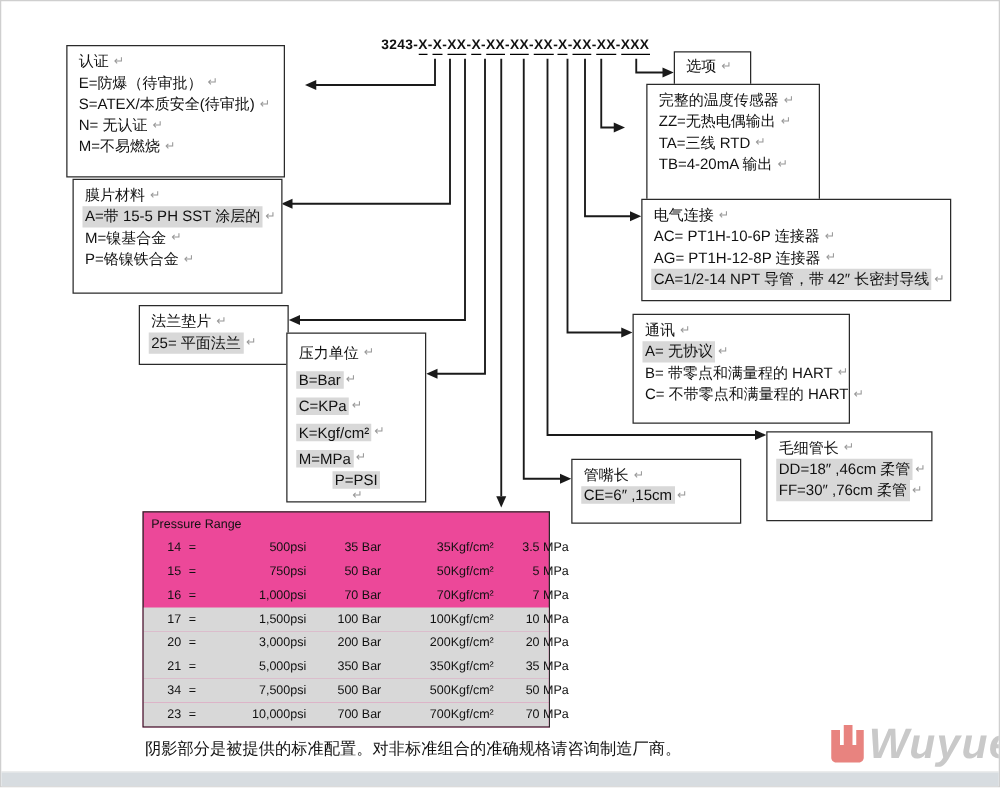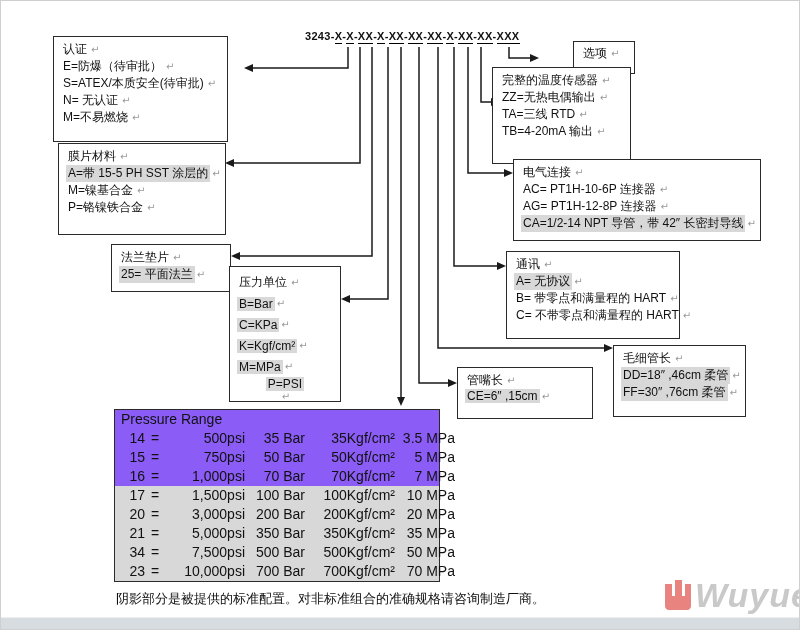--- a/index.html
+++ b/index.html
@@ -10,21 +10,21 @@
   .bx .line{display:flex;align-items:center;white-space:nowrap;font-size:12px;}
   .bx .txt{padding:0 2px;}
   .hl{background:#d8d8d8;}
   .cr{color:#999;font-size:10px;margin-left:2px;}
   .model{position:absolute;left:304px;top:29px;font-size:11px;font-weight:bold;letter-spacing:.3px;white-space:nowrap;}
   .model .seg{border-bottom:1px solid #000;padding-bottom:1px;}
   svg.wires{position:absolute;left:0;top:0;pointer-events:none;}
   .wires path{fill:none;stroke:#1a1a1a;stroke-width:1.5;}
   .wires polygon{fill:#1a1a1a;}
   
-  .ptable{position:absolute;left:113px;top:408px;width:326px;border:1px solid #2a2a2a;background:#8b5cf6;box-sizing:border-box;font-size:14px;}
+  .ptable{position:absolute;left:113px;top:408px;width:326px;border:1px solid #2a2a2a;background:#ec4899;box-sizing:border-box;font-size:10px;}
   .ptable .thead{height:19px;line-height:19px;padding-left:6px;}
   .prow{display:grid;grid-template-columns:30px 22px 78px 60px 90px 60px;height:19px;line-height:19px;padding-left:6px;}
   .prow span{text-align:right;padding-right:6px;}
   .prow .c0{text-align:right;}
   .prow .c1{text-align:left;}
   .prow.shaded{background:#d8d8d8;}
   .note{position:absolute;left:115px;top:589px;font-size:13px;white-space:nowrap;}
   .logo{position:absolute;left:662px;top:577px;display:flex;align-items:flex-start;}
   .logo .wordmark{font-size:34px;line-height:34px;font-weight:bold;font-style:italic;color:#c9c9c9;letter-spacing:1px;margin-left:2px;}
   .bottombar{position:absolute;left:0;bottom:0;width:800px;height:11px;background:#d7dce0;border-top:1px solid #eee;}
@@ -136,28 +136,28 @@
     <div class="line" style="height:21px;">
         <span class="txt hl">M=MPa</span>
         <span class="cr">↵</span>
       </div>
     <div class="line" style="height:21px;flex-direction:column;">
         <span class="txt hl">P=PSI</span>
         <span class="cr">↵</span>
       </div>
   </div>
 
-  <div class="bx" style="left:538px;top:40px;width:62px;height:33px;padding-top:3px;margin-left:34px;">
+  <div class="bx" style="left:538px;top:40px;width:62px;height:33px;padding-top:3px;">
     <div class="line">
         <span class="txt">选项</span>
         <span class="cr">↵</span>
       </div>
   </div>
 
-  <div class="bx" style="left:491px;top:66px;width:139px;height:97px;">
+  <div class="bx" style="left:516px;top:66px;width:139px;height:97px;">
     <div class="line">
         <span class="txt">完整的温度传感器</span>
         <span class="cr">↵</span>
       </div>
     <div class="line">
         <span class="txt">ZZ=无热电偶输出</span>
         <span class="cr">↵</span>
       </div>
     <div class="line">
         <span class="txt">TA=三线 RTD</span>

